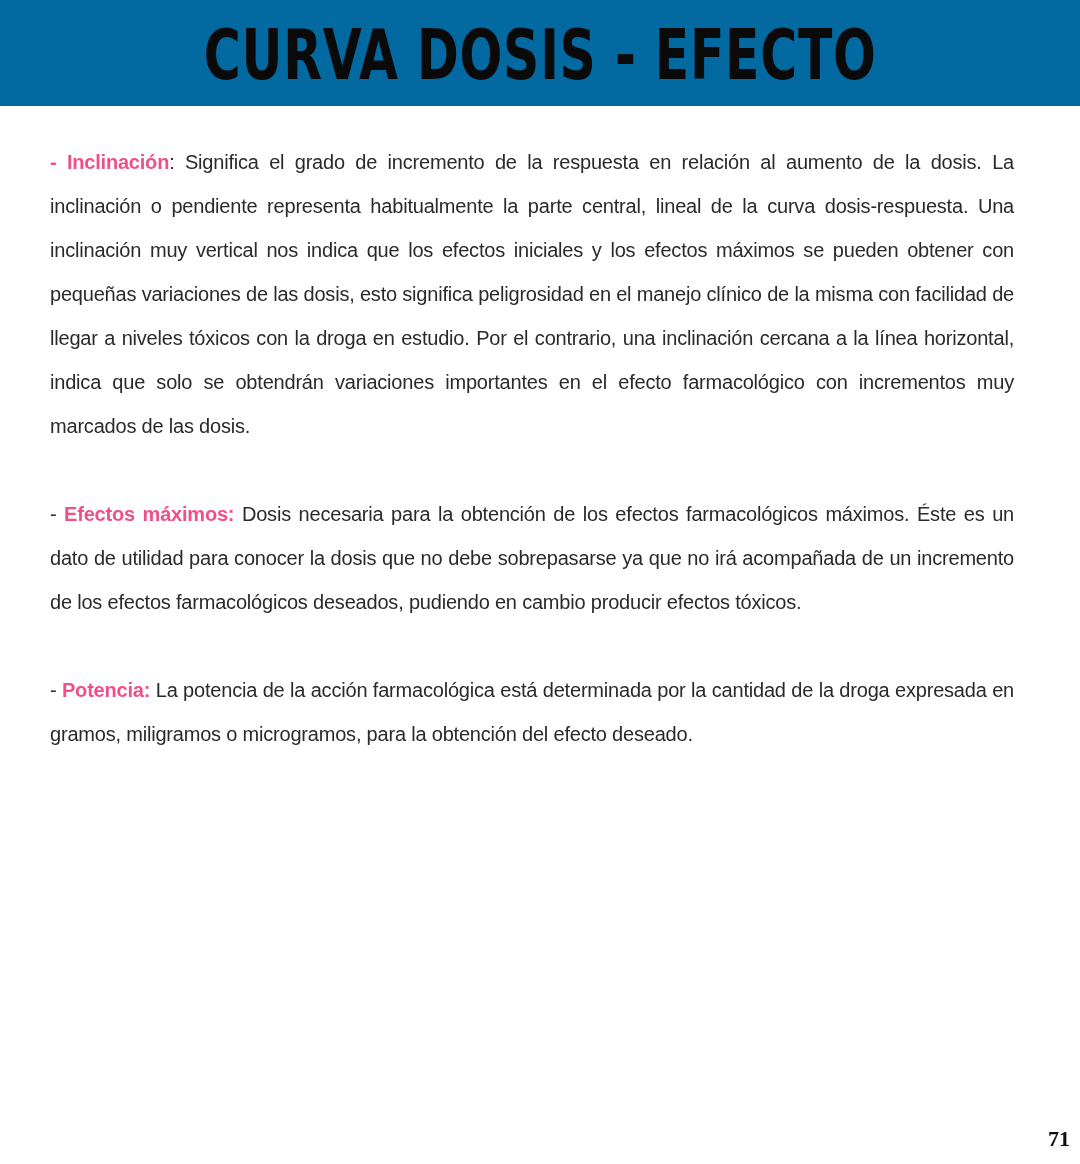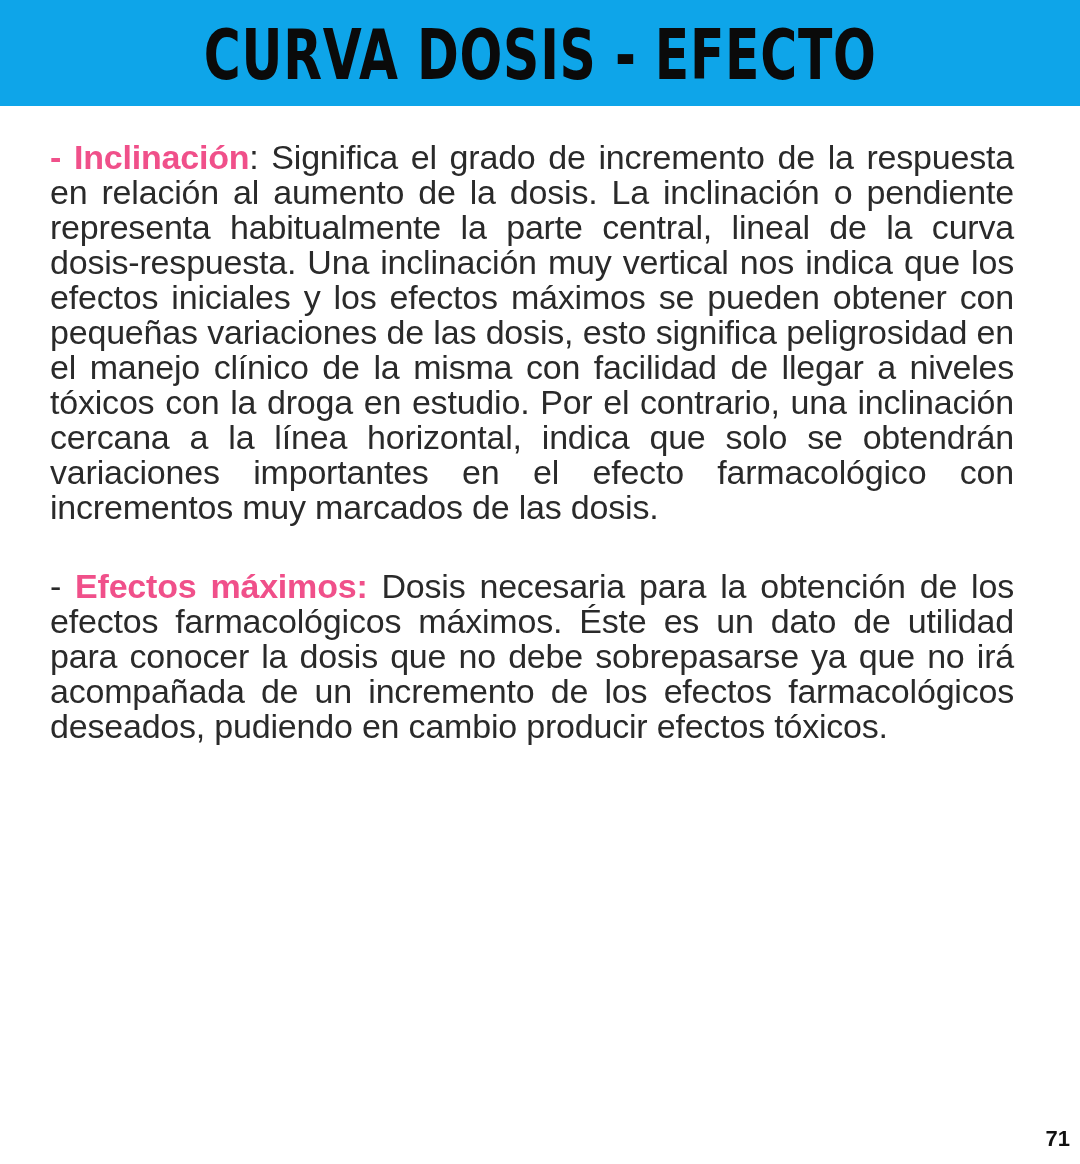--- a/index.html
+++ b/index.html
@@ -13,21 +13,21 @@
       position: relative;
       overflow: hidden;
       font-family: "Liberation Sans", "DejaVu Sans", sans-serif;
       color: #2a2a2a;
     }
     .header {
       position: absolute;
       left: 0; top: 0;
       width: 1080px;
       height: 106px;
-      background: #0ea5e9;
+      background: #0369a1;
       display: flex;
       align-items: center;
       justify-content: center;
     }
     .title {
       font-family: "DejaVu Sans", "Liberation Sans", sans-serif;
       font-weight: bold;
       font-size: 70px;
       color: #0a0a0a;
       letter-spacing: 1px;
@@ -37,22 +37,22 @@
       line-height: 1;
       margin-top: 4px;
     }
     .content {
       position: absolute;
       left: 50px;
       top: 140px;
       width: 980px;
     }
     .para {
-      font-size: 34px;
-      line-height: 35px;
+      font-size: 20px;
+      line-height: 44px;
       text-align: justify;
       margin: 0 16px 44px 0;
       letter-spacing: -0.2px;
     }
     .dash {
       color: #2a2a2a;
     }
     .dash.pink {
       color: #f0508a;
       font-weight: bold;
@@ -61,29 +61,31 @@
       color: #f0508a;
       font-weight: bold;
     }
     .page-number {
       position: absolute;
       right: 10px;
       bottom: 12px;
       font-size: 22px;
       font-weight: bold;
       color: #111111;
+      font-family: Liberation Serif, serif;
     }
   </style>
 </head>
 <body>
 
 <div class="header">
   <div class="title">CURVA DOSIS - EFECTO</div>
 </div>
 
 <div class="content">
   <p class="para"><span class="dash pink">- </span><span class="term">Inclinación</span><span>: </span><span>Significa el grado de incremento de la respuesta en relación al aumento de la dosis. La inclinación o pendiente representa habitualmente la parte central, lineal de la curva dosis-respuesta. Una inclinación muy vertical nos indica que los efectos iniciales y los efectos máximos se pueden obtener con pequeñas variaciones de las dosis, esto significa peligrosidad en el manejo clínico de la misma con facilidad de llegar a niveles tóxicos con la droga en estudio. Por el contrario, una inclinación cercana a la línea horizontal, indica que solo se obtendrán variaciones importantes en el efecto farmacológico con incrementos muy marcados de las dosis.</span></p>
 
   <p class="para"><span class="dash">- </span><span class="term">Efectos máximos:</span><span> </span><span>Dosis necesaria para la obtención de los efectos farmacológicos máximos. Éste es un dato de utilidad para conocer la dosis que no debe sobrepasarse ya que no irá acompañada de un incremento de los efectos farmacológicos deseados, pudiendo en cambio producir efectos tóxicos.</span></p>
 
+  <p class="para"><span class="dash">- </span><span class="term">Potencia:</span><span> </span><span>La potencia de la acción farmacológica está determinada por la cantidad de la droga expresada en gramos, miligramos o microgramos, para la obtención del efecto deseado.</span></p>
 </div>
 
 <div class="page-number">71</div>
 
 </body></html>

